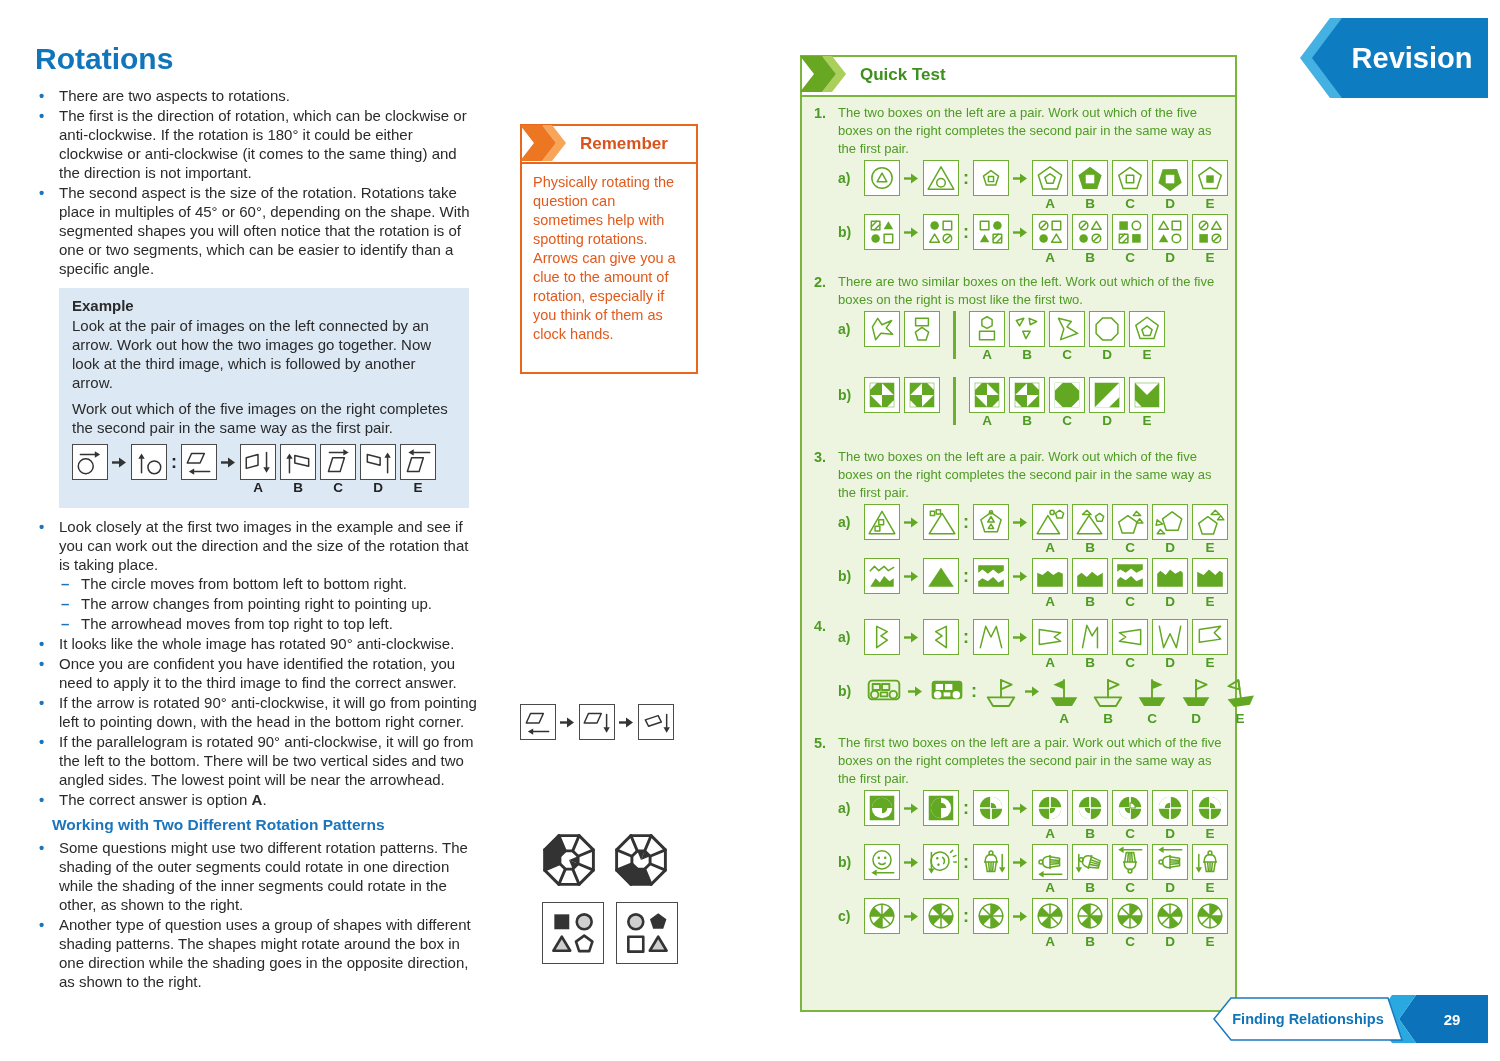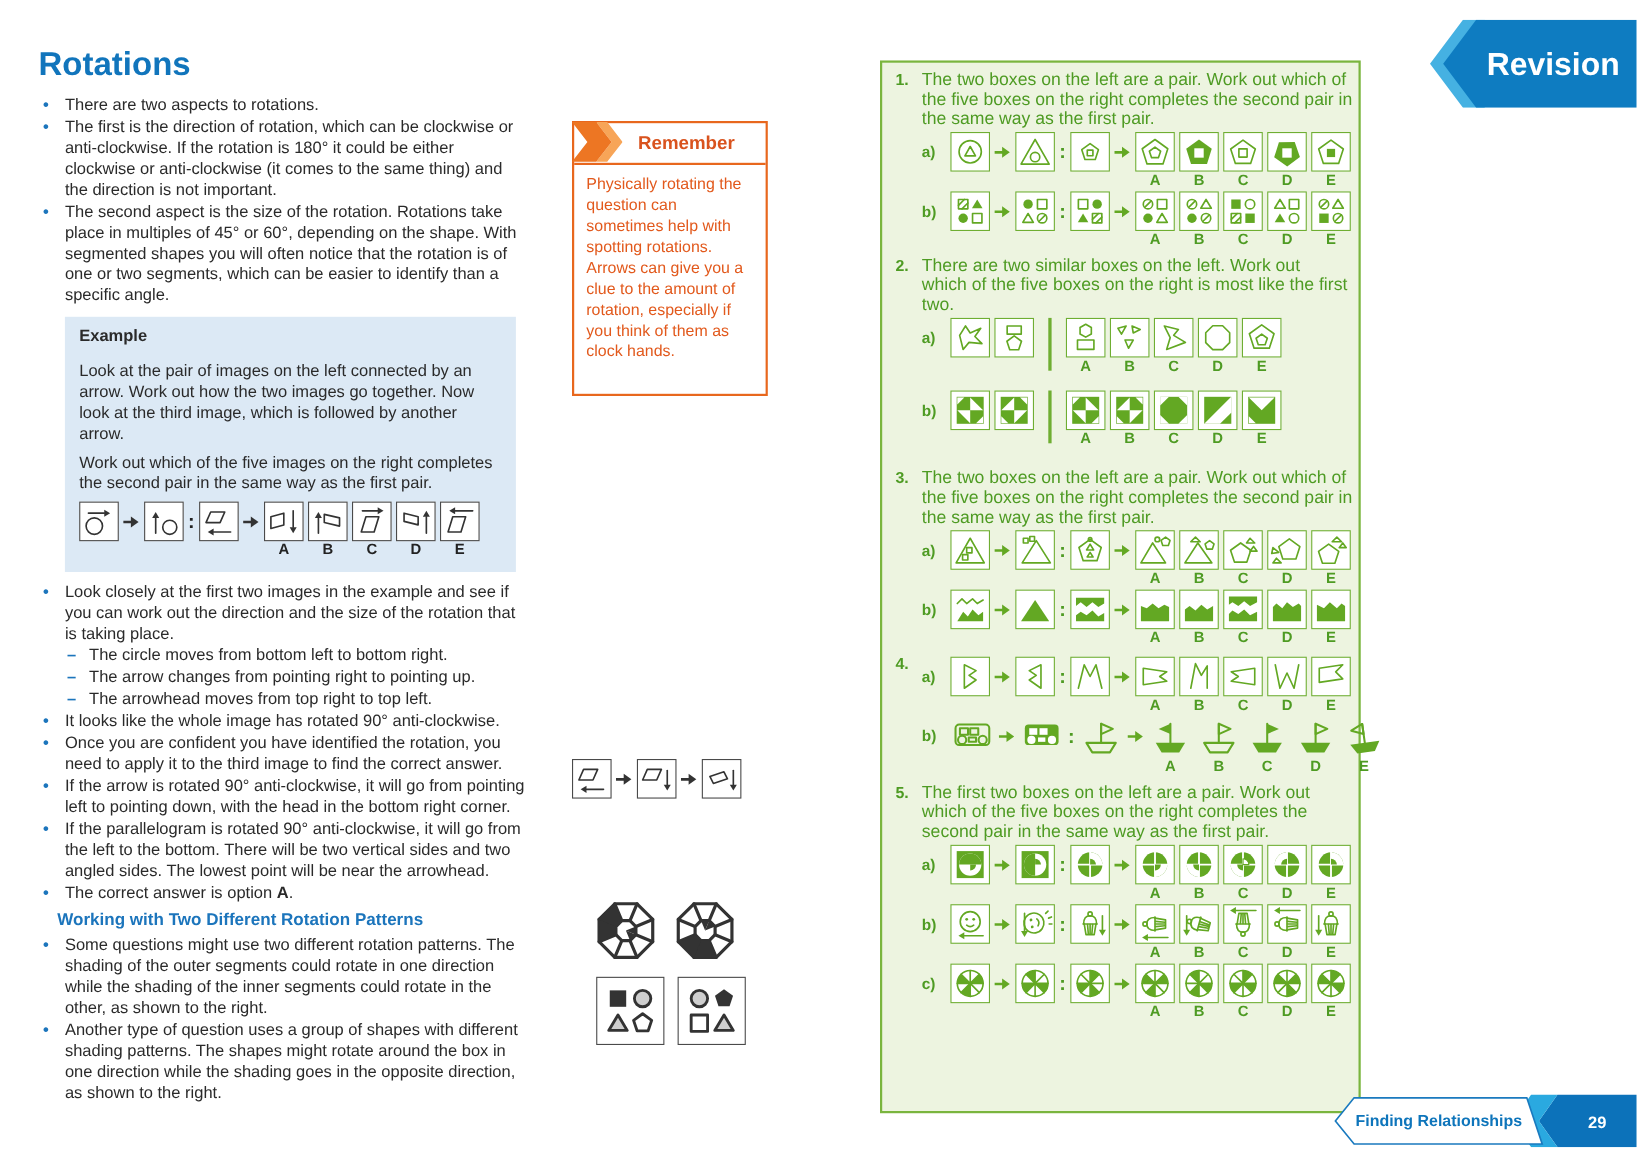--- a/index.html
+++ b/index.html
@@ -8,21 +8,21 @@
   
   .left-col{position:absolute;left:35px;top:42px;width:442px;}
   h1.title{margin:0 0 10px 0;font-size:30px;color:#1175bc;font-weight:bold;}
   .blist{margin:0;padding:0;list-style:none;font-size:15px;line-height:19px;}
   .blist li{position:relative;padding-left:24px;margin:0 0 1px 0;}
   .blist li .bd{position:absolute;left:4px;top:0;color:#1c75bc;font-weight:bold;}
   .sublist{margin:0;padding:0;list-style:none;}
   .sublist li{position:relative;padding-left:22px;}
   .sublist li .bd{position:absolute;left:2px;top:0;color:#1c75bc;}
   .example-box{background:#dce9f5;margin:10px 0 9px 24px;padding:9px 13px 10px 13px;width:384px;}
-  .example-box .ex-title{font-weight:bold;font-size:15px;margin-bottom:14px;}
+  .example-box .ex-title{font-weight:bold;font-size:15px;margin-bottom:2px;}
   .example-box p{margin:0 0 7px 0;font-size:15px;line-height:19px;}
   .subhead{color:#1c75bc;font-weight:bold;font-size:15.5px;margin:7px 0 4px 17px;}
   
   .puzzle-row{display:flex;align-items:flex-start;margin:2px 0 2px 0;}
   .cell{display:flex;flex-direction:column;align-items:center;margin-right:4px;}
   .pbox{background:#ffffff;border:1.4px solid #6fae32;width:36px;height:36px;
         display:flex;align-items:center;justify-content:center;box-sizing:border-box;}
   .pbox svg{width:32px;height:32px;display:block;}
   .dark .pbox{border-color:#4a4a4a;}
   .bare{width:40px;height:38px;display:flex;align-items:center;justify-content:center;}
@@ -30,38 +30,38 @@
   .letter{height:16px;line-height:16px;font-size:13.5px;font-weight:bold;color:#4e9b23;}
   .dark .letter{color:#222;}
   .arrcell{height:36px;display:flex;align-items:center;}
   .arrcell svg{width:15px;height:13px;}
   .coloncell{height:36px;display:flex;align-items:center;font-weight:bold;font-size:18px;color:#4e9b23;}
   .dark .coloncell{color:#222;}
   .vbar{width:3px;height:48px;background:#6fae32;margin:0 9px;}
   .shp{color:#63a823;}
   .dark .shp{color:#333333;}
   
-  .mid-col{position:absolute;left:520px;top:110px;width:182px;height:900px;}
+  .mid-col{position:absolute;left:520px;top:124px;width:182px;height:900px;}
   .remember{position:relative;background:#ffffff;border:2px solid #e8671d;width:178px;box-sizing:border-box;}
   .rem-head{position:relative;height:36px;border-bottom:2px solid #e8671d;}
   .rem-head svg.chev{position:absolute;left:-2px;top:-2px;}
   .rem-title{position:absolute;left:58px;top:8px;font-size:17px;font-weight:bold;color:#d9531e;}
   .rem-body{padding:9px 11px 28px 11px;color:#e2591c;font-size:14.5px;line-height:19px;}
   .mid-fig{position:absolute;left:0;}
   
   .qt{position:absolute;left:800px;top:55px;width:437px;height:957px;background:#edf4e0;
       border:2px solid #7ab53e;box-sizing:border-box;}
   .qt-head{position:relative;height:38px;background:#ffffff;border-bottom:2px solid #7ab53e;}
   .qt-head svg.chev{position:absolute;left:-2px;top:-2px;}
   .qt-title{position:absolute;left:58px;top:8px;font-size:17px;font-weight:bold;color:#3e8f1d;}
   .qt-body{padding:7px 10px 0 12px;}
   .q{display:flex;margin-bottom:5px;}
   .q-num{width:24px;flex:none;font-weight:bold;color:#4e9b23;font-size:14.5px;line-height:18px;}
   .q-content{flex:1;}
-  .q-text{color:#4e9b23;font-size:16px;line-height:18px;margin-bottom:2px;}
+  .q-text{color:#4e9b23;font-size:13px;line-height:18px;margin-bottom:2px;}
   .row-label{width:26px;flex:none;font-weight:bold;color:#4e9b23;font-size:14px;
              height:36px;display:flex;align-items:center;}
   
   .banner{position:absolute;right:0;top:18px;}
   .footer-left{position:absolute;left:0;top:995px;}
   .footer-right{position:absolute;right:0;top:995px;}
 </style>
 </head>
 <body>
 
@@ -342,20 +342,27 @@
               <polygon points="21,4.4 25.4,7.6 23.7,12.7 18.3,12.7 16.6,7.6" fill="currentColor" stroke="none"></polygon>
               <rect x="5" y="17" width="8" height="8"></rect>
               <polygon points="21,17 25.5,24.5 16.5,24.5" fill="#cfcfcf"></polygon>
             </g>
           </svg>
         </div>
       </div>
   </div>
 
   <div class="qt">
+    <div class="qt-head">
+      <svg class="chev" width="46" height="38" viewBox="0 0 46 38">
+        <polygon points="22,1 32,1 46,19 32,37 22,37 36,19" fill="#aacf5b"></polygon>
+        <polygon points="0,1 22,1 36,19 22,37 0,37 14,19" fill="#67a722"></polygon>
+      </svg>
+      <span class="qt-title">Quick Test</span>
+    </div>
     <div class="qt-body" id="qt-body">
         <div class="q">
           <div class="q-num">1.</div>
           <div class="q-content">
             <div class="q-text">The two boxes on the left are a pair. Work out which of the five boxes on the right completes the second pair in the same way as the first pair.</div>
             <div class="puzzle-row">
               <span class="row-label">a)</span>
               <div class="cell">
                 <div class="pbox">
                   <svg class="shp" viewBox="0 0 30 30" style="width:32px;height:32px">

